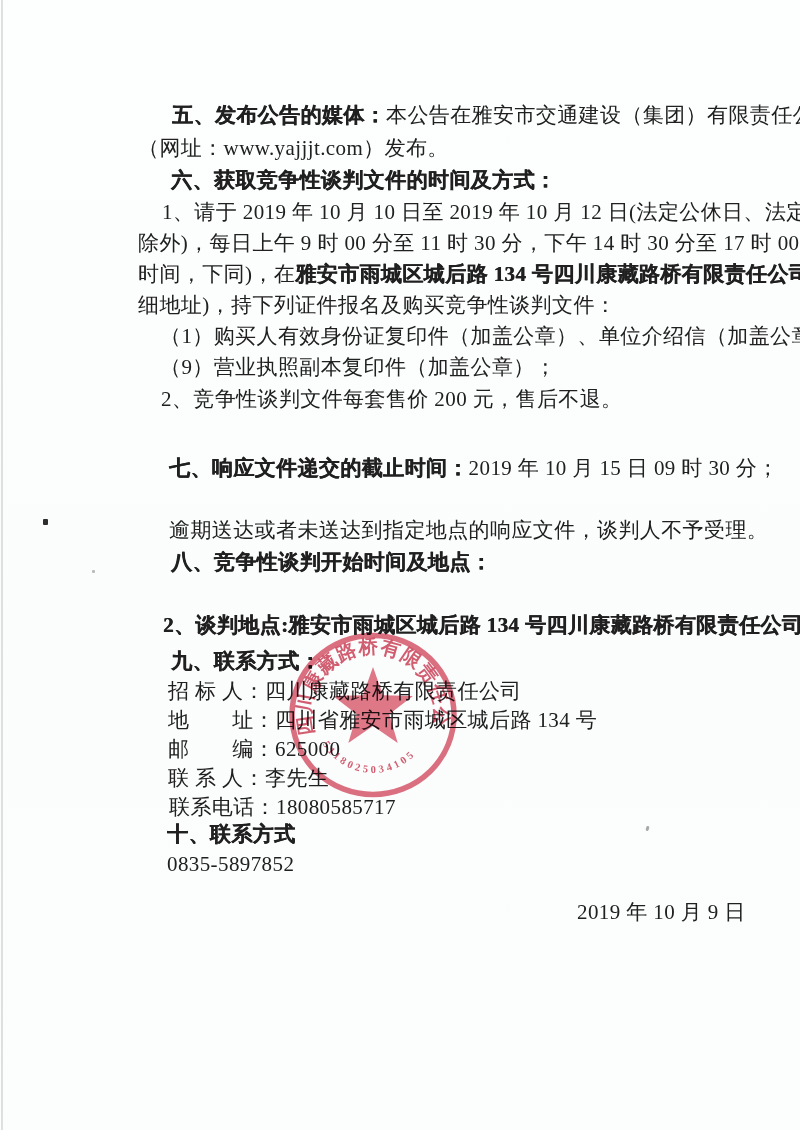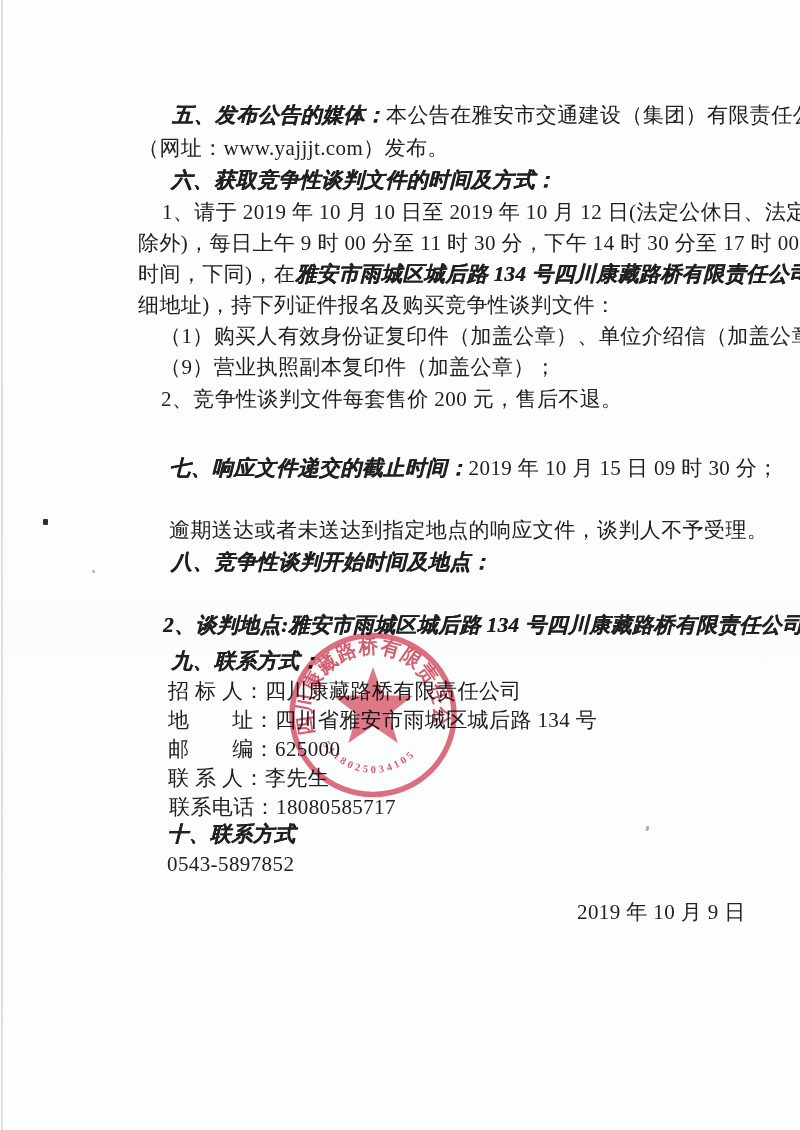--- a/index.html
+++ b/index.html
@@ -16,21 +16,21 @@
     background:rgba(140,150,152,0.28);
   }
   .line{
     position:absolute;
     font-size:21px;
     line-height:22px;
     white-space:pre;
     letter-spacing:0.4px;
     color:#202020;
   }
-  .line .b{font-weight:700;text-shadow:0.5px 0 0 currentColor;font-style:italic;}
+  .line .b{font-weight:700;text-shadow:0.5px 0 0 currentColor;}
   .artifact{position:absolute;}
   .dot1{left:43px;top:519px;width:5px;height:6px;background:#2e2e2e;border-radius:1px;}
   .dot2{left:92px;top:570px;width:3px;height:3px;background:#b7bcbc;border-radius:1px;}
   .dot3{left:646px;top:826px;width:3px;height:5px;background:#a8a8a8;border-radius:2px;transform:rotate(15deg);}
   .seal{
     position:absolute;left:272px;top:614px;width:202px;height:202px;
     mix-blend-mode:multiply;opacity:0.85;
   }
   .seal text{font-family:"Liberation Serif","DejaVu Serif",serif;}
 </style>
@@ -78,21 +78,21 @@
   <div class="line" style="top:709px;left:168px"><span>地　　址：四川省雅安市雨城区城后路 134 号</span></div>
 
   <div class="line" style="top:738px;left:168px"><span>邮　　编：625000</span></div>
 
   <div class="line" style="top:767px;left:168px"><span>联 系 人：李先生</span></div>
 
   <div class="line" style="top:796px;left:169px"><span>联系电话：18080585717</span></div>
 
   <div class="line" style="top:823px;left:167px"><span class="b">十、联系方式</span></div>
 
-  <div class="line" style="top:853px;left:167px"><span>0543-5897852</span></div>
+  <div class="line" style="top:853px;left:167px"><span>0835-5897852</span></div>
 
   <div class="line" style="top:901px;left:577px"><span>2019 年 10 月 9 日</span></div>
 
   <svg class="seal" viewBox="-101 -101 202 202" aria-hidden="true">
     <defs>
       <path id="arcTop" d="M -58.3 21.2 A 62 62 0 1 1 58.3 21.2" fill="none"></path>
       <path id="arcBottom" d="M -53 23.5 A 58 58 0 0 0 53 23.5" fill="none"></path>
     </defs>
     <ellipse cx="0" cy="0" rx="81" ry="79.5" fill="none" stroke="#d5495f" stroke-width="5.5" opacity="0.92"></ellipse>
     <polygon points="0,-48 10,-19.8 39.9,-19 16.2,-0.7 24.7,28 0,11 -24.7,28 -16.2,-0.7 -39.9,-19 -10,-19.8" fill="#d84f64" opacity="0.9"></polygon>

